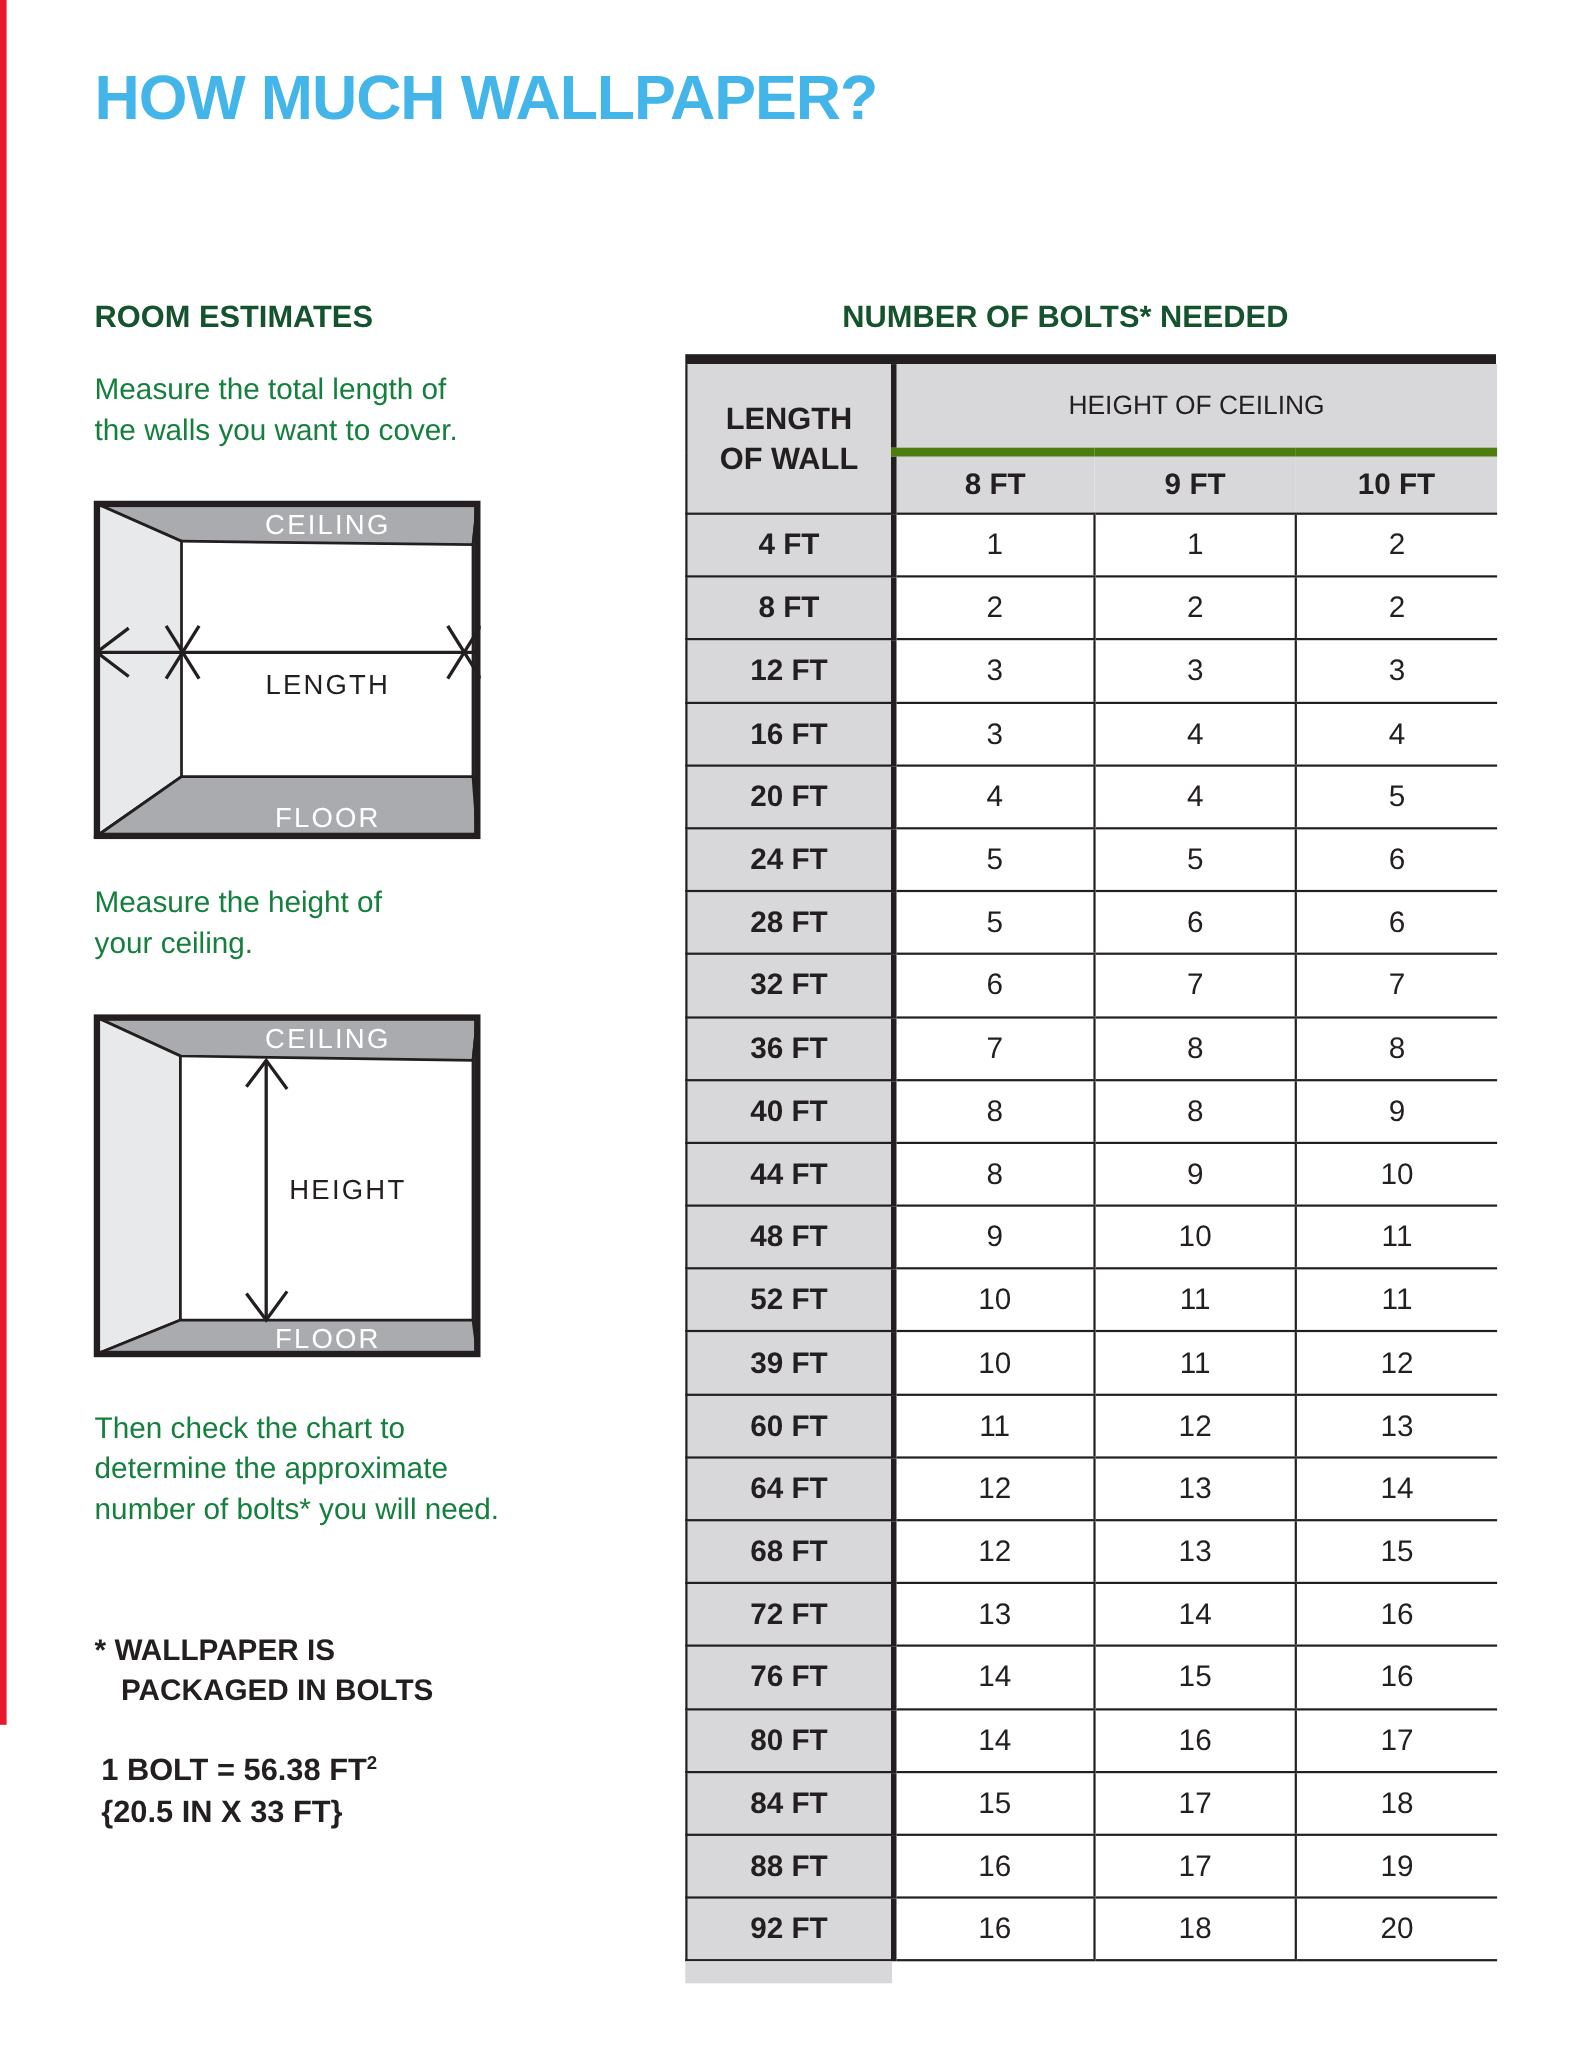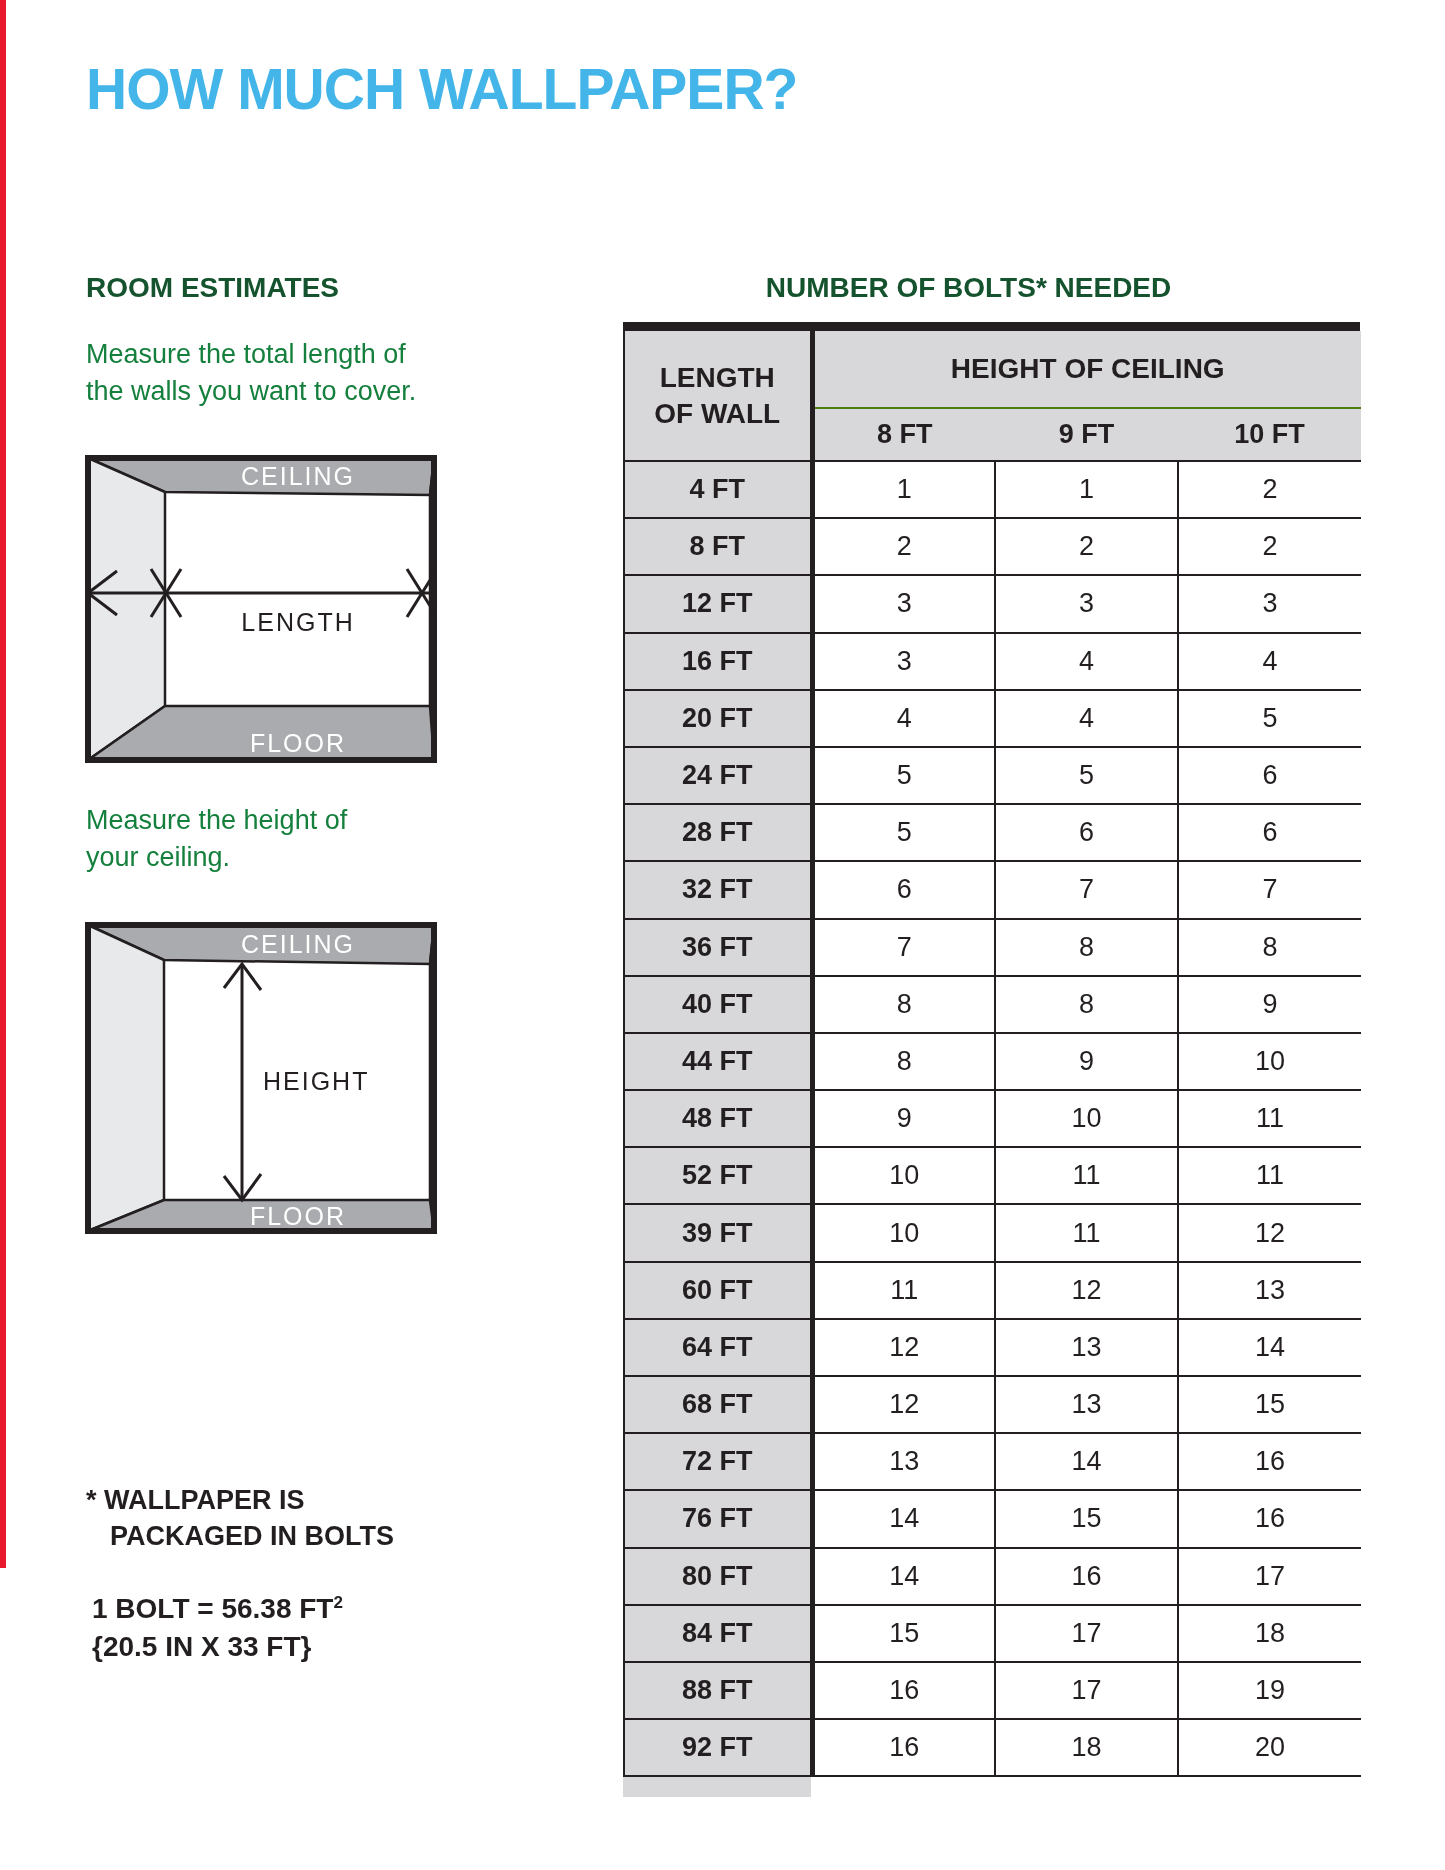--- a/index.html
+++ b/index.html
@@ -37,21 +37,21 @@
   .diagram .dim-label { fill:#231f20; }
 
   .table-wrap { position:absolute; left:623px; top:322px; width:737px; }
   .topbar { width:737px; height:9px; background:#231f20; }
   table.bolts { border-collapse:collapse; table-layout:fixed; width:737px; }
   table.bolts th, table.bolts td { padding:0; text-align:center; vertical-align:middle; color:#231f20; }
   th.col1hdr {
     background:#d8d8da; font-size:28px; font-weight:bold; line-height:36px;
     border:0 solid #231f20; border-left-width:2px; border-right-width:5px; border-bottom-width:2px;
   }
-  th.grouphdr { background:#d8d8da; font-size:28px; font-weight:bold; height:76px; border-bottom:2px solid #4d7c0f; }
+  th.grouphdr { background:#d8d8da; font-size:24px; font-weight:normal; height:76px; border-bottom:8px solid #4d7c0f; }
   tr.subhdr th { background:#d8d8da; font-size:27px; font-weight:bold; height:51px; border-bottom:2px solid #231f20; }
   tbody th.rl {
     background:#d8d8da; font-size:27px; font-weight:bold; height:55.2px;
     border:0 solid #231f20; border-left-width:2px; border-right-width:5px; border-bottom-width:2px;
   }
   tbody td { font-size:27px; font-weight:normal; border-bottom:2px solid #231f20; background:#ffffff; }
   tbody td.c2, tbody td.c3 { border-left:2px solid #231f20; }
   .stub { width:188px; height:20px; background:#d8d8da; }
 </style>
 </head>
@@ -104,20 +104,25 @@
     <text x="213" y="31" text-anchor="middle" class="wall-label">CEILING</text>
     <text x="213" y="303" text-anchor="middle" class="wall-label">FLOOR</text>
     <g stroke="#231f20" stroke-width="3" fill="none">
       <line x1="157" y1="42" x2="157" y2="278"></line>
       <polyline points="139,66 157,42 176,68"></polyline>
       <polyline points="139,254 157,278 176,252"></polyline>
     </g>
     <text x="178" y="168" class="dim-label">HEIGHT</text>
   </svg>
 
+  <div class="para para3">
+    <div>Then check the chart to</div>
+    <div>determine the approximate</div>
+    <div>number of bolts* you will need.</div>
+  </div>
 
   <div class="note">
     <div>* WALLPAPER IS</div>
     <div class="indent">PACKAGED IN BOLTS</div>
   </div>
 
   <div class="bolt-eq">
     <div><span>1 BOLT = 56.38 FT</span><sup>2</sup></div>
     <div>{20.5 IN X 33 FT}</div>
   </div>

